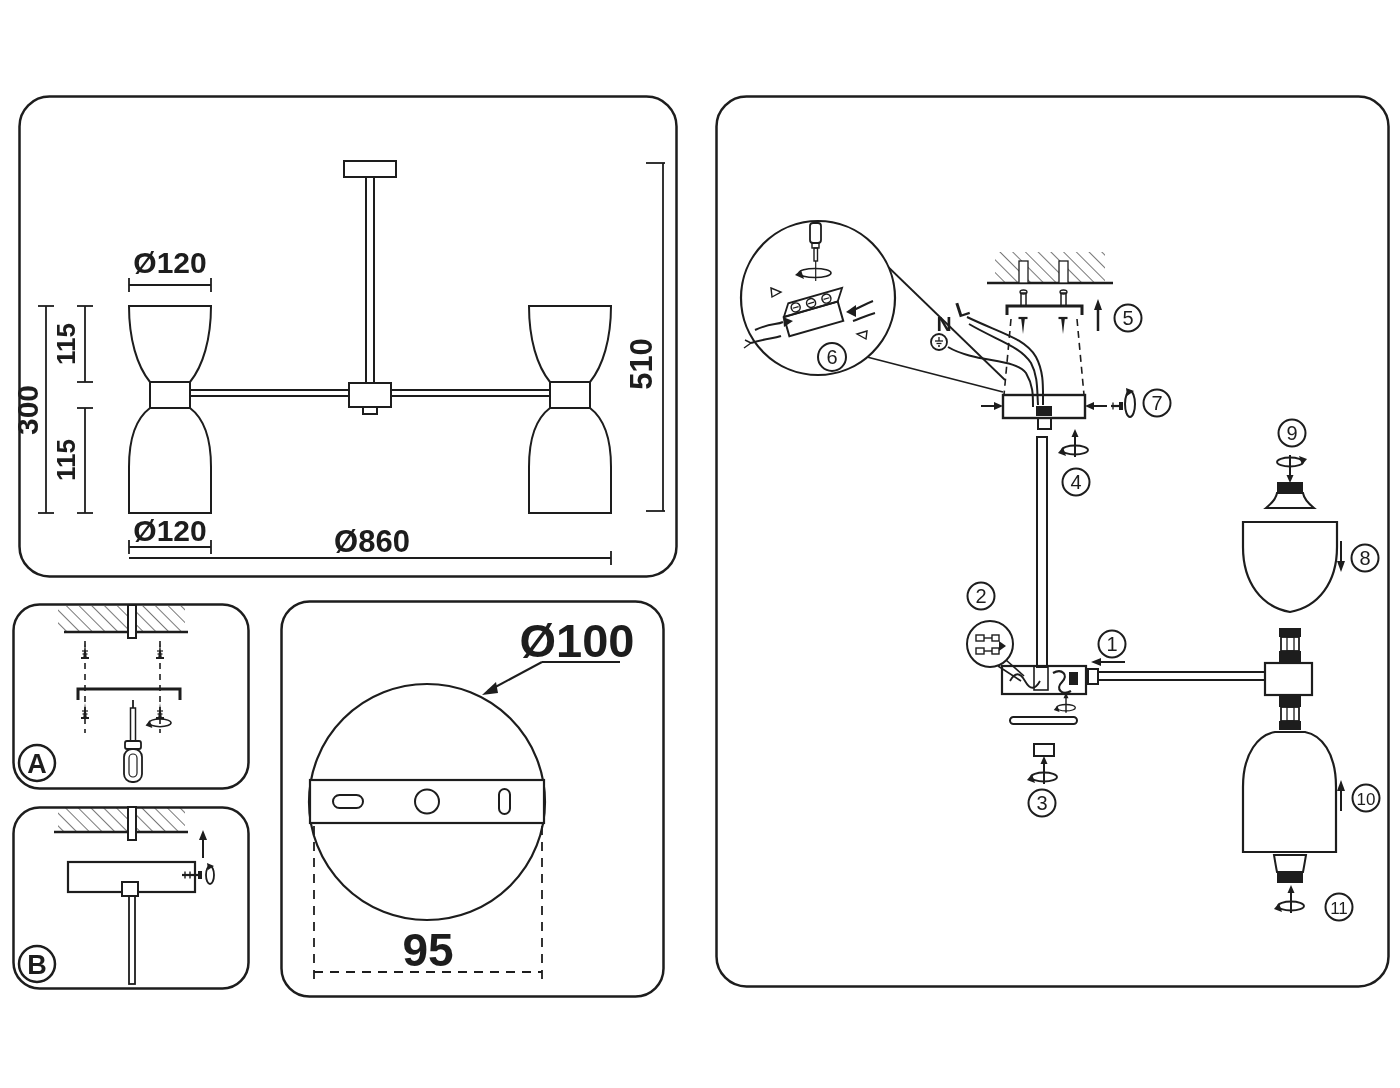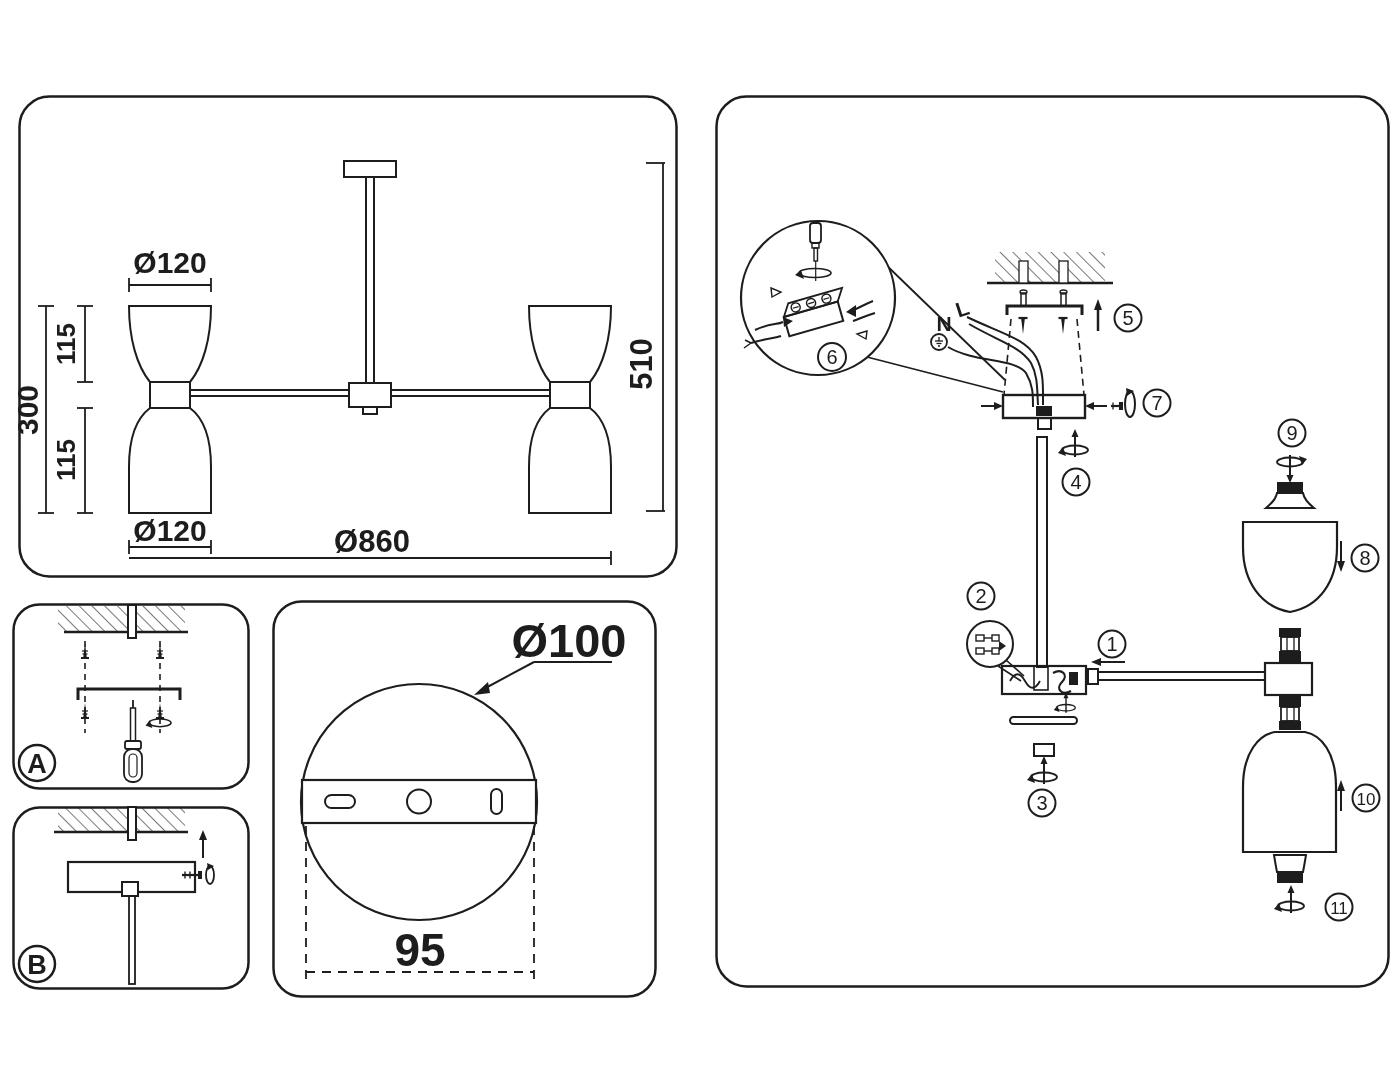--- a/index.html
+++ b/index.html
@@ -145,21 +145,21 @@
       <g>
         <line x1="191" y1="52" x2="191" y2="33" stroke-width="2"></line>
         <path d="M187,34 L191,24 L195,34 Z" fill="#1d1d1d" stroke="none"></path>
       </g>
       <circle cx="25" cy="158" r="18" stroke-width="2.5"></circle>
     </g>
     <text x="25" y="168" font-size="27" font-weight="bold" text-anchor="middle">B</text>
   </svg>
   </div>
 
-  <div class="panel" style="left:272px;top:600px;">
+  <div class="panel" style="left:280px;top:600px;">
   <svg width="385" height="398" viewBox="0 0 385 398">
     <g class="stroke" stroke-width="2">
       <rect x="1.5" y="1.5" width="382" height="395" rx="28" stroke-width="2.5"></rect>
       <circle cx="147" cy="202" r="118" stroke-width="2.2"></circle>
       <rect x="30" y="180" width="234" height="43" fill="#fff" stroke-width="2.2"></rect>
       <rect x="53" y="195" width="30" height="13" rx="6.5"></rect>
       <circle cx="147" cy="201.5" r="12"></circle>
       <rect x="219" y="189" width="11" height="25" rx="5.5"></rect>
       <g stroke-width="1.8" stroke-dasharray="9 7">
         <line x1="34" y1="226" x2="34" y2="382"></line>

